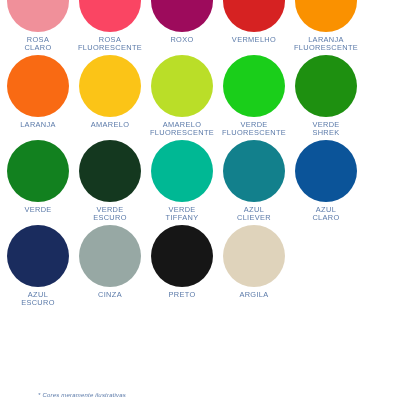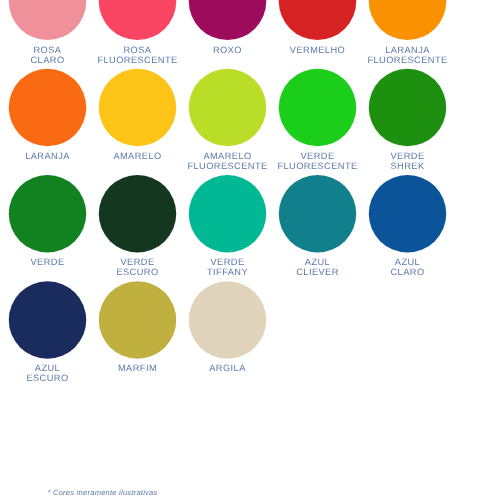--- a/index.html
+++ b/index.html
@@ -143,22 +143,26 @@
         <div class="swatch-disc" style="background: rgb(11, 84, 153);"></div>
         <div class="swatch-label">AZUL
 CLARO</div>
       </div>
       <div class="swatch-cell">
         <div class="swatch-disc" style="background: rgb(26, 44, 94);"></div>
         <div class="swatch-label">AZUL
 ESCURO</div>
       </div>
       <div class="swatch-cell">
-        <div class="swatch-disc" style="background: rgb(191, 176, 64);"></div>
-        <div class="swatch-label">MARFIM</div>
+        <div class="swatch-disc" style="background: rgb(151, 168, 164);"></div>
+        <div class="swatch-label">CINZA</div>
+      </div>
+      <div class="swatch-cell">
+        <div class="swatch-disc" style="background: rgb(22, 22, 22);"></div>
+        <div class="swatch-label">PRETO</div>
       </div>
       <div class="swatch-cell">
         <div class="swatch-disc" style="background: rgb(223, 211, 187);"></div>
         <div class="swatch-label">ARGILA</div>
       </div>
     </div>
 
   <div class="footnote">* Cores meramente ilustrativas</div>
 
 </div>

